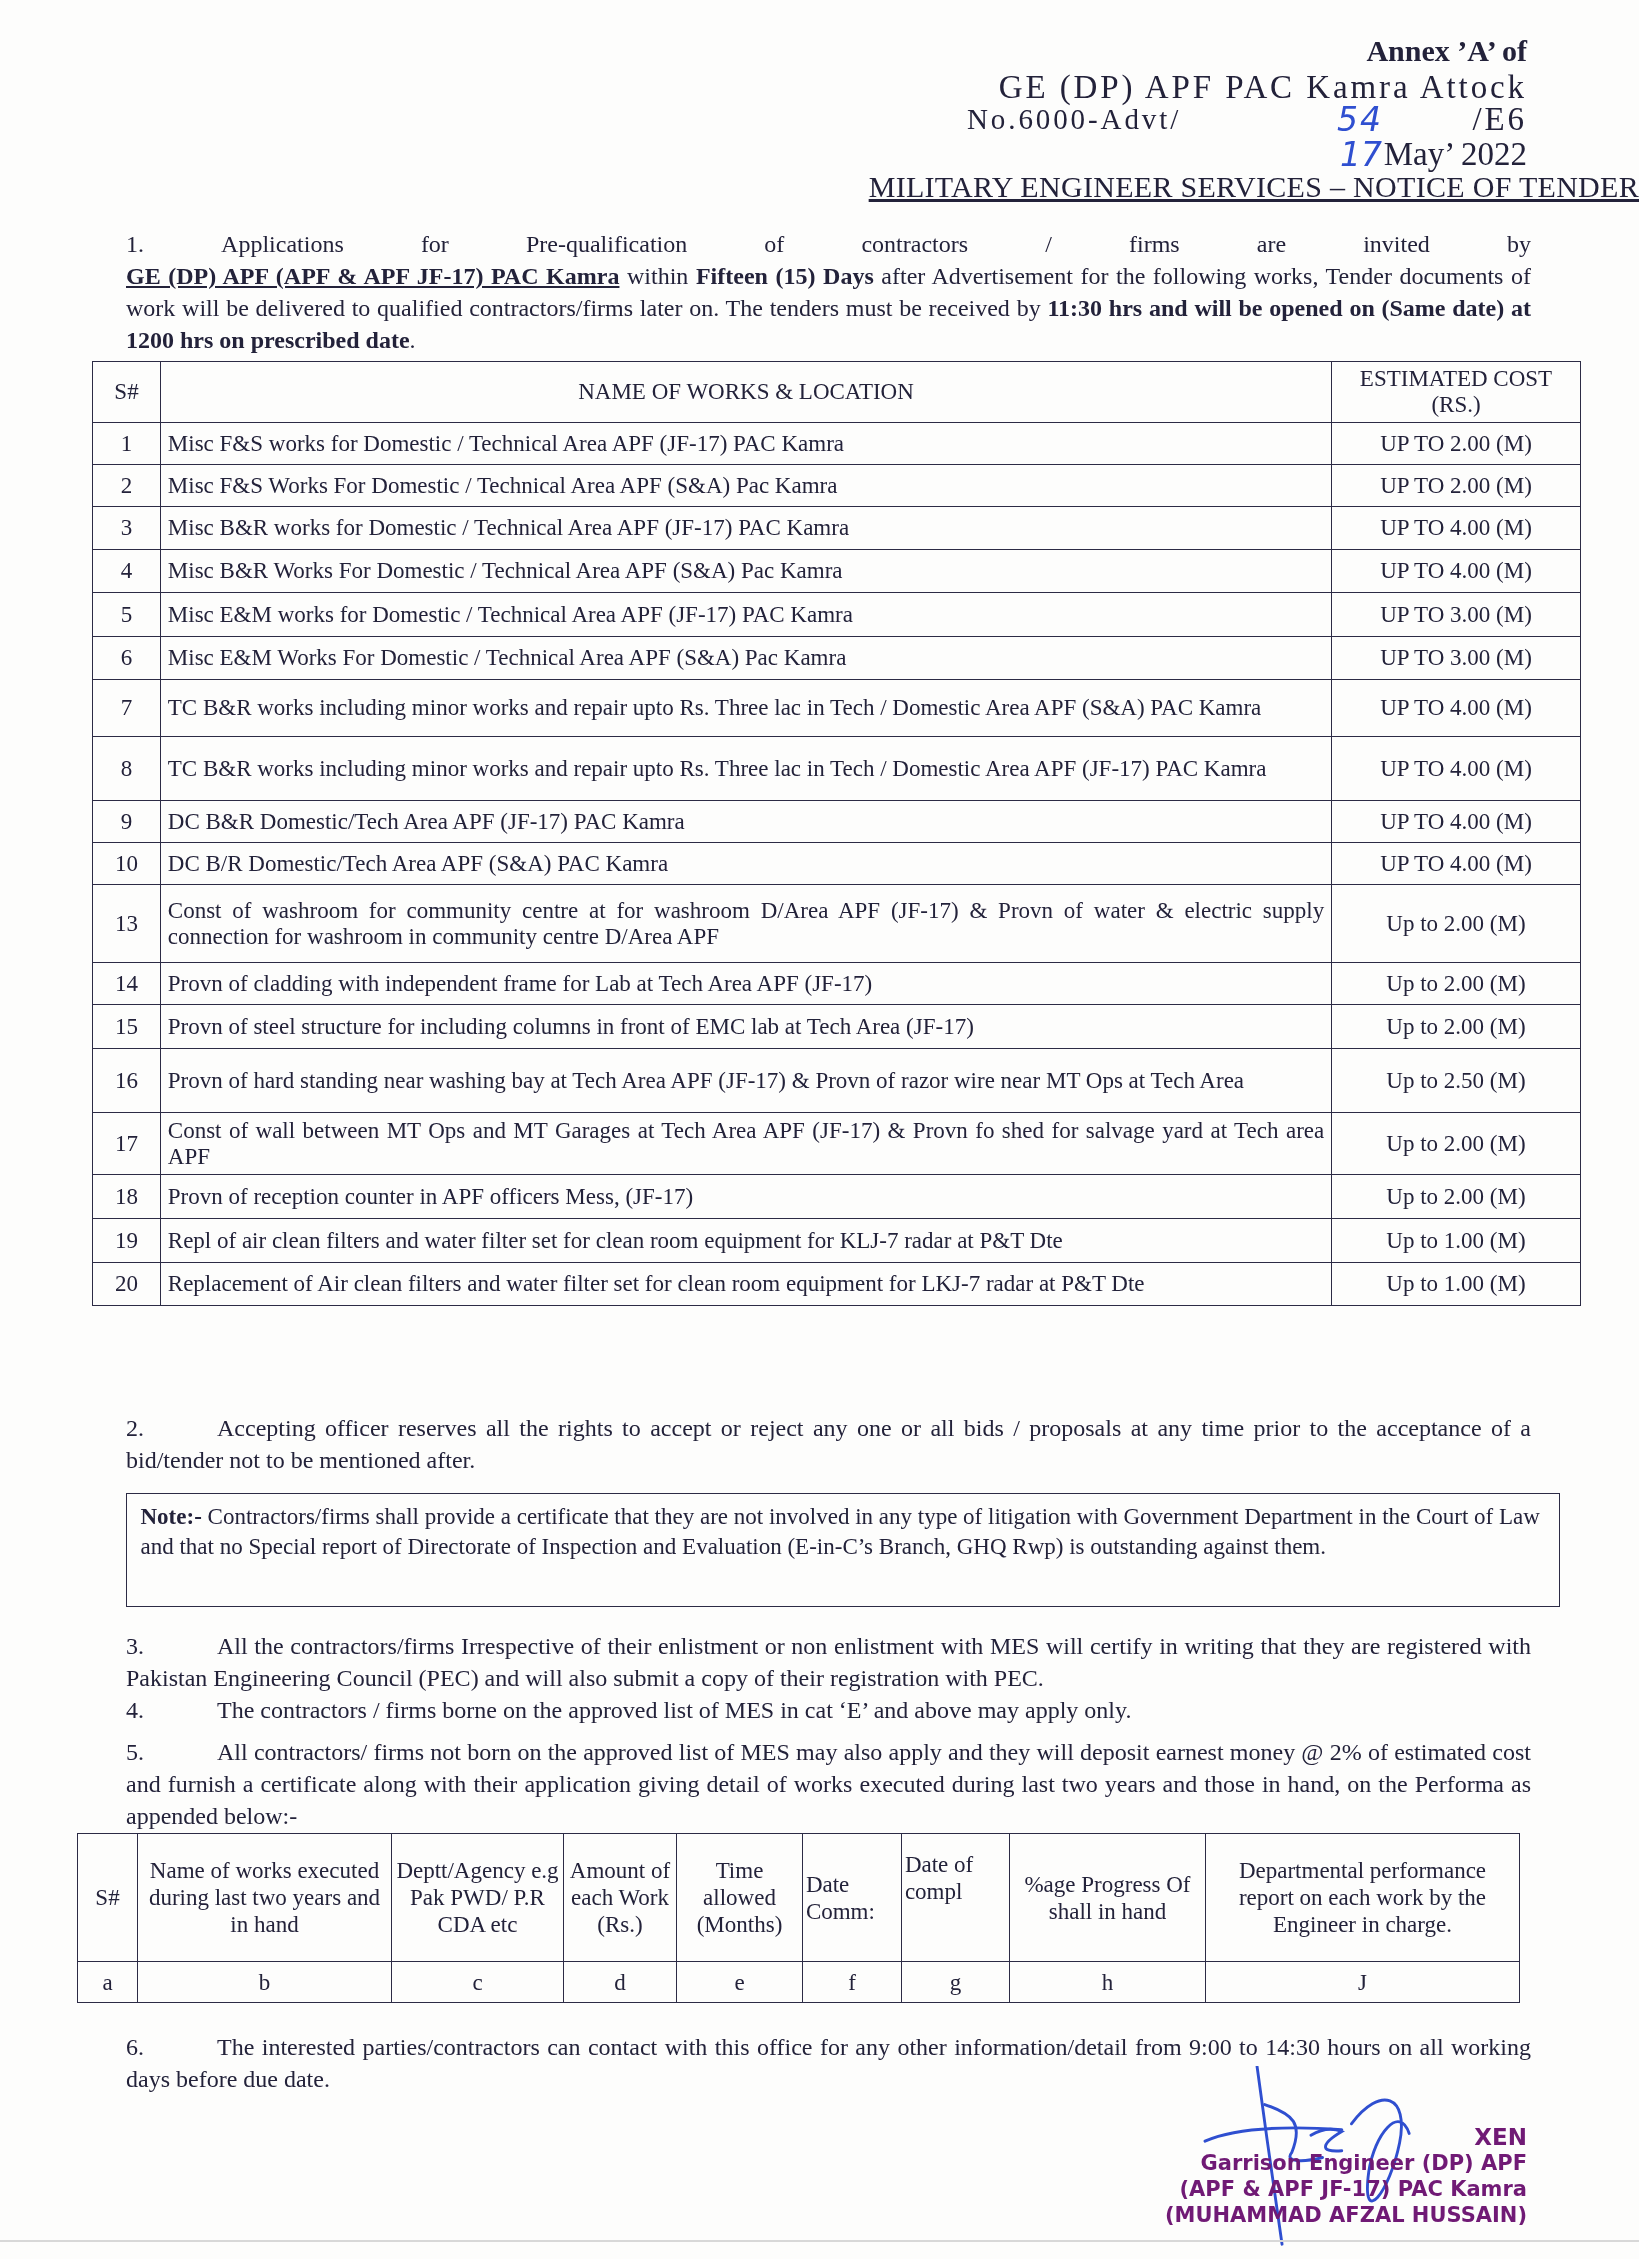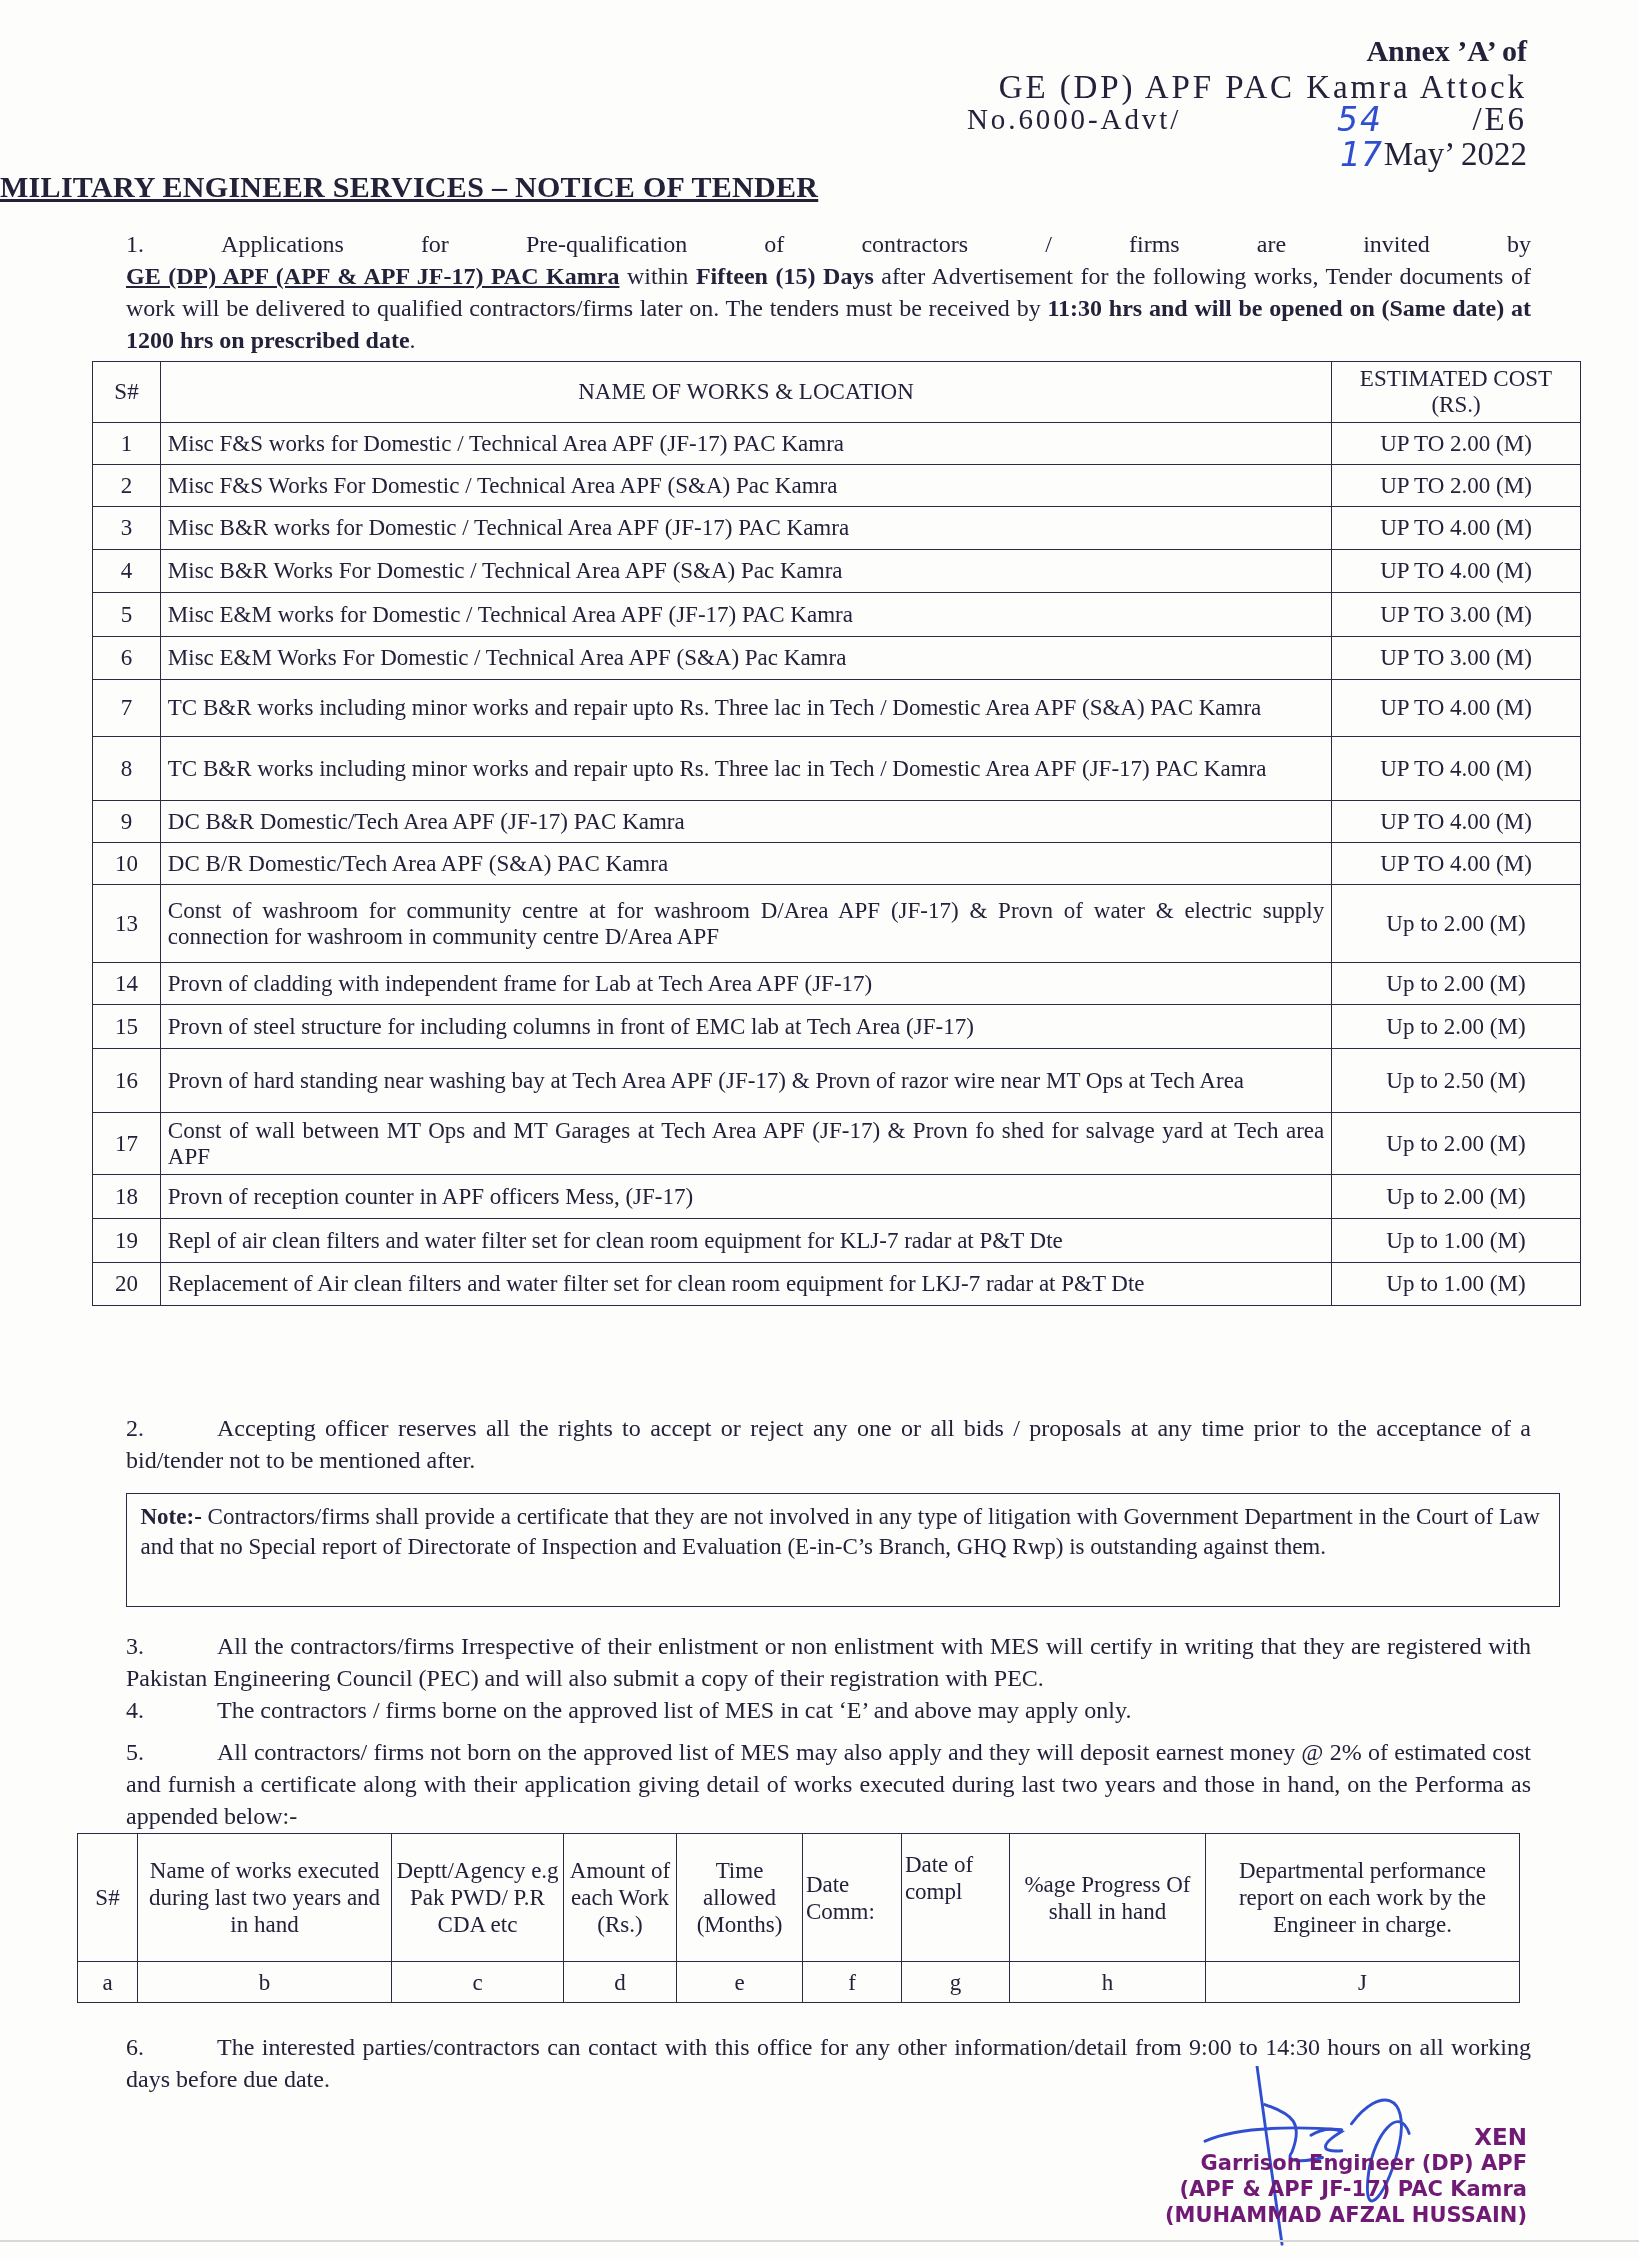--- a/index.html
+++ b/index.html
@@ -12,22 +12,22 @@
   .abs { position: absolute; }
   .hdr-right { right: 112px; text-align: right; font-size: 33px; line-height: 35px; }
   .annex { top: 33px; font-weight: bold; font-size: 30px; }
   .ge-line { top: 70px; letter-spacing: 2.9px; }
   .no-line { top: 102px; letter-spacing: 2.9px; }
   .date-line { top: 137px; }
   .hand { font-family: "DejaVu Sans", sans-serif; color: #2f4fd0; font-style: italic; }
   .hand-num { position: absolute; left: 1337px; top: 100px; font-size: 33px; letter-spacing: 1.9px; }
   .hand-day { position: absolute; left: 1340px; top: 135px; font-size: 33px; }
   .title {
-    left: 0; width: 1639px; top: 170px; text-align: left;
-    font-weight: bold; font-size: 30px; text-decoration: underline; text-decoration-thickness: 2.9px;
+    left: 0; width: 1639px; top: 170px; text-align: right;
+    font-weight: normal; font-size: 30px; text-decoration: underline; text-decoration-thickness: 2.9px;
     letter-spacing: 0.3px;
   }
   .para { left: 126px; width: 1405px; font-size: 24px; line-height: 32px; text-align: justify; }
   .p1 { top: 228px; }
   .p1 .first { display: flex; justify-content: space-between; }
   .b { font-weight: bold; }
   .u { text-decoration: underline; }
 
   table { border-collapse: collapse; }
   .works {

